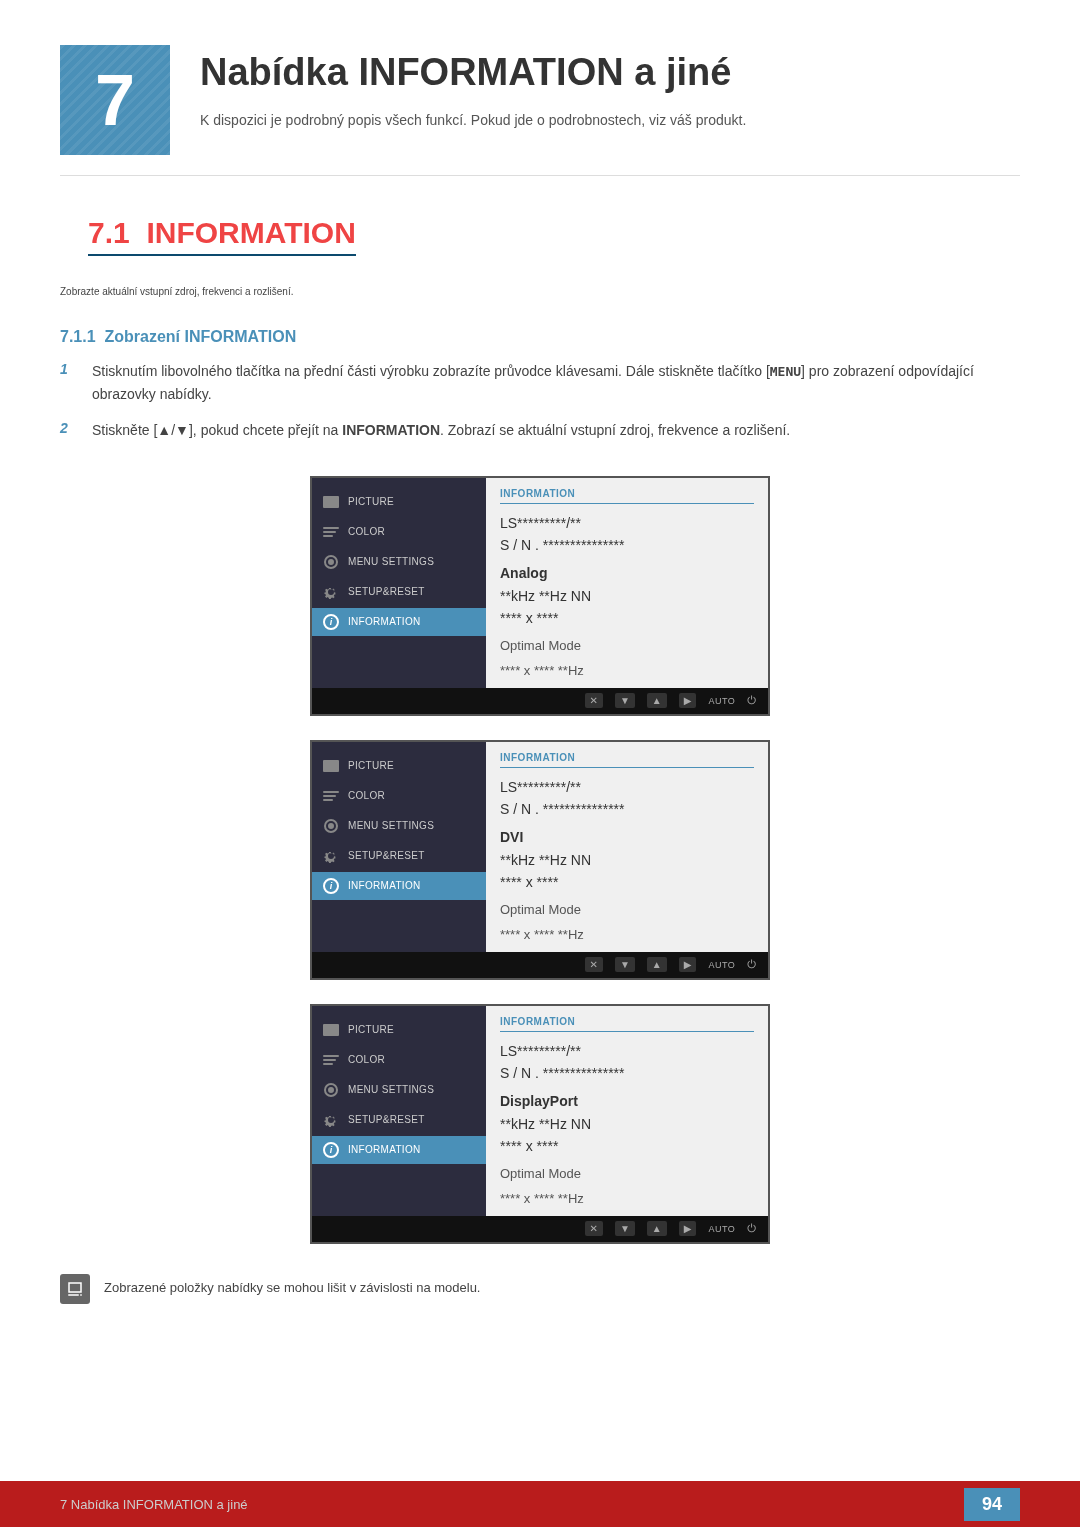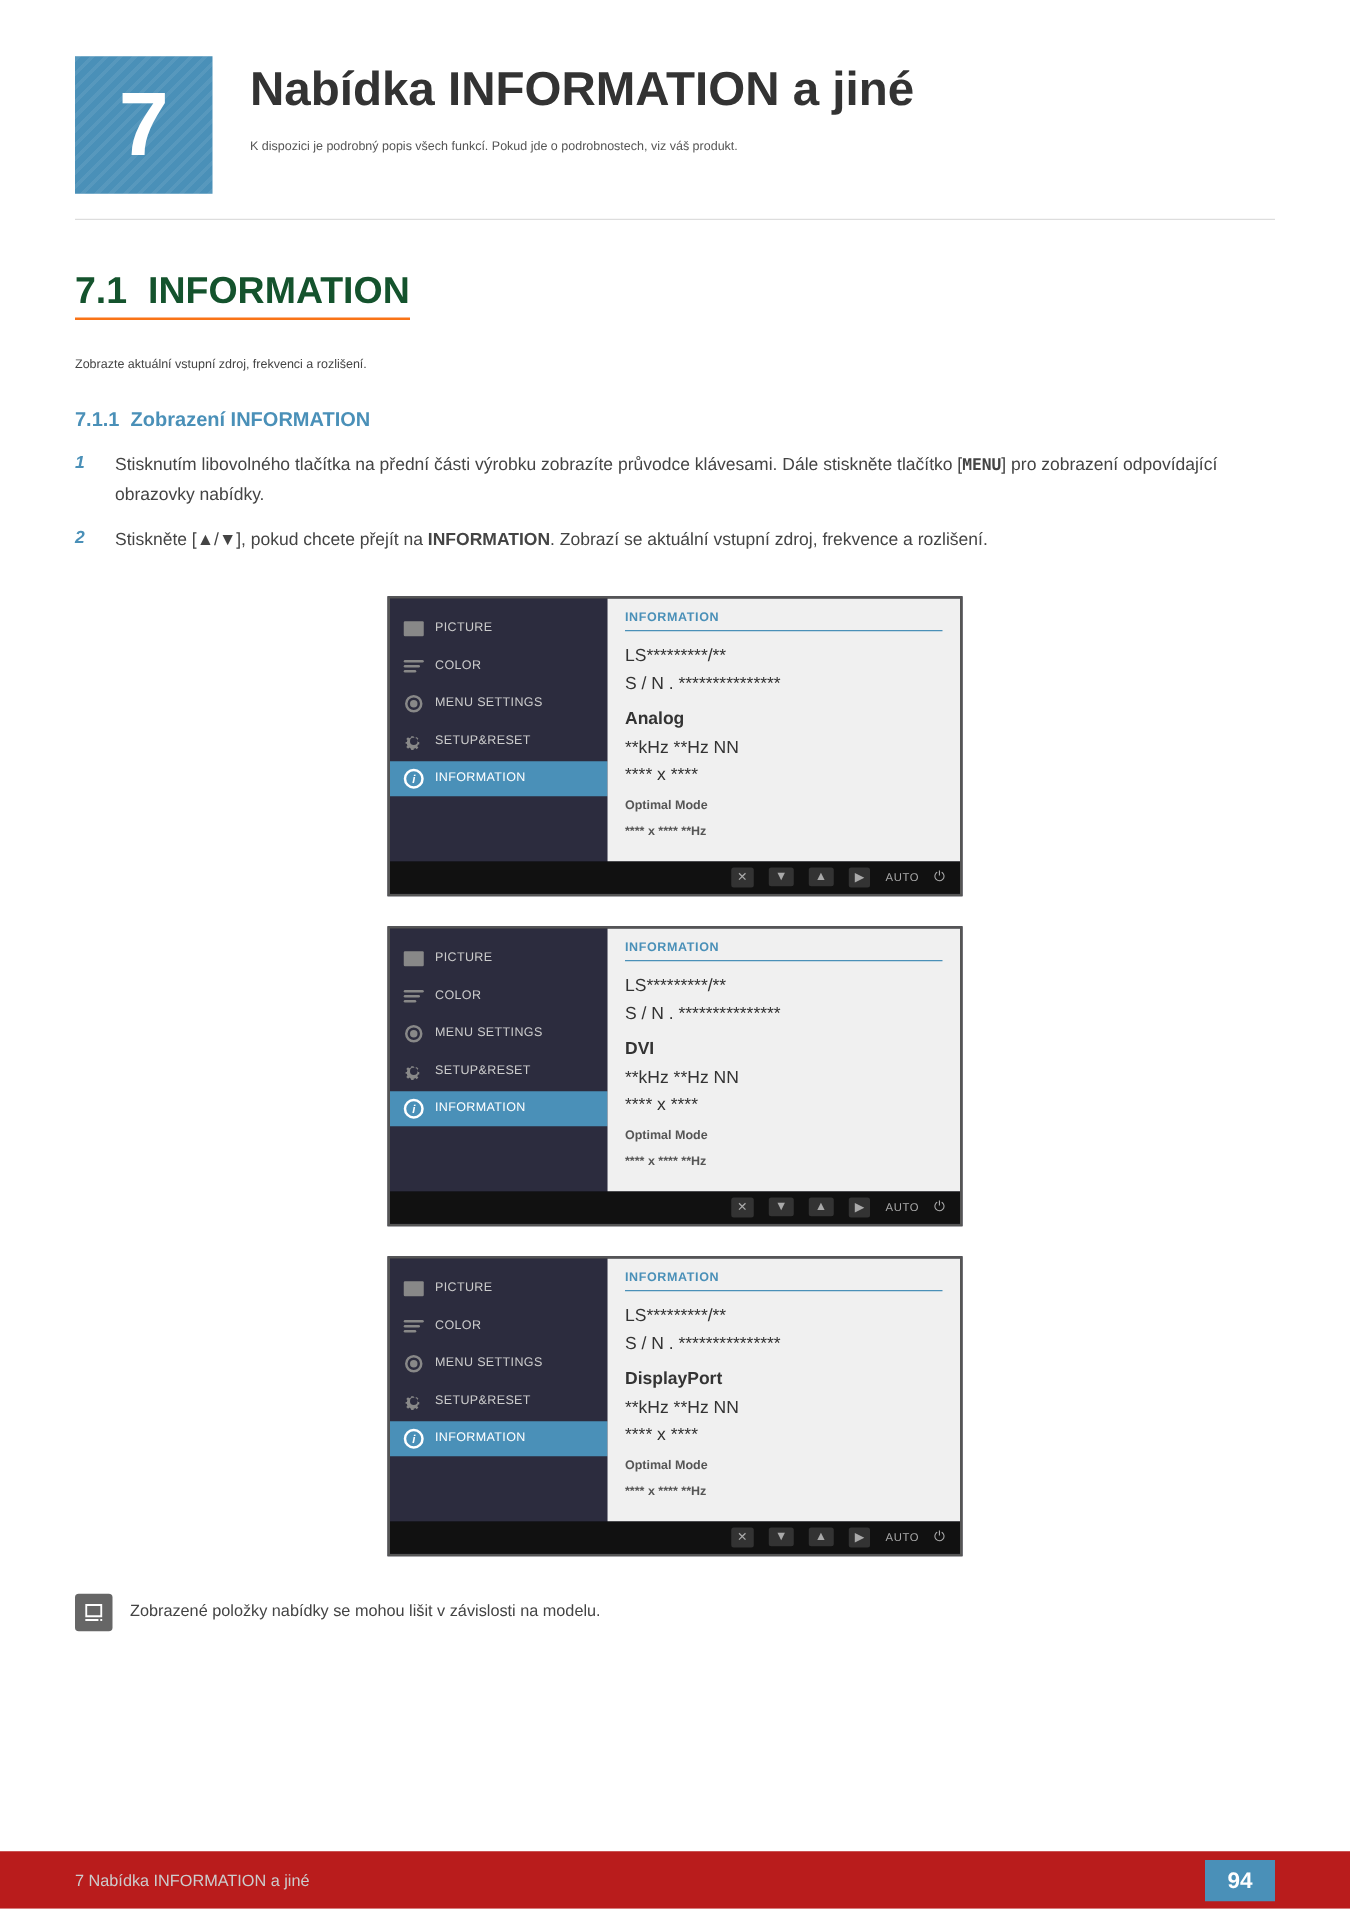--- a/index.html
+++ b/index.html
@@ -53,44 +53,45 @@
       justify-content: space-between;
       padding-top: 10px;
     }
     .chapter-title {
       font-size: 38px;
       font-weight: bold;
       color: #333;
       line-height: 1.2;
     }
     .chapter-subtitle {
-      font-size: 10px;
+      font-size: 14px;
       color: #555;
       margin-top: 14px;
       line-height: 1.5;
     }
 
     
     .divider {
       border: none;
       border-top: 1px solid #ddd;
       margin: 0 60px;
     }
 
     
     .section-heading {
       padding: 40px 60px 10px 60px;
     }
     .section-heading h2 {
       font-size: 30px;
       font-weight: bold;
-      color: #14532d;
-      border-bottom: 2px solid #f97316;
+      color: #ef4444;
+      border-bottom: 2px solid #0c4a6e;
       display: inline-block;
       padding-bottom: 4px;
+      margin-left: 28px;
     }
 
     
     .section-intro {
       padding: 18px 60px 18px 60px;
       font-size: 10px;
       color: #444;
       line-height: 1.6;
     }
 
@@ -255,25 +256,24 @@
     .info-line {
       font-size: 14px;
       color: #333;
       line-height: 1.6;
     }
     .info-line.bold {
       font-weight: bold;
       margin-top: 6px;
     }
     .info-note {
-      font-size: 10px;
+      font-size: 13px;
       color: #555;
       margin-top: 6px;
       line-height: 1.5;
-      font-weight: bold;
     }
 
     
     .button-bar {
       background: #111;
       height: 26px;
       display: flex;
       align-items: center;
       justify-content: flex-end;
       padding: 0 12px;

